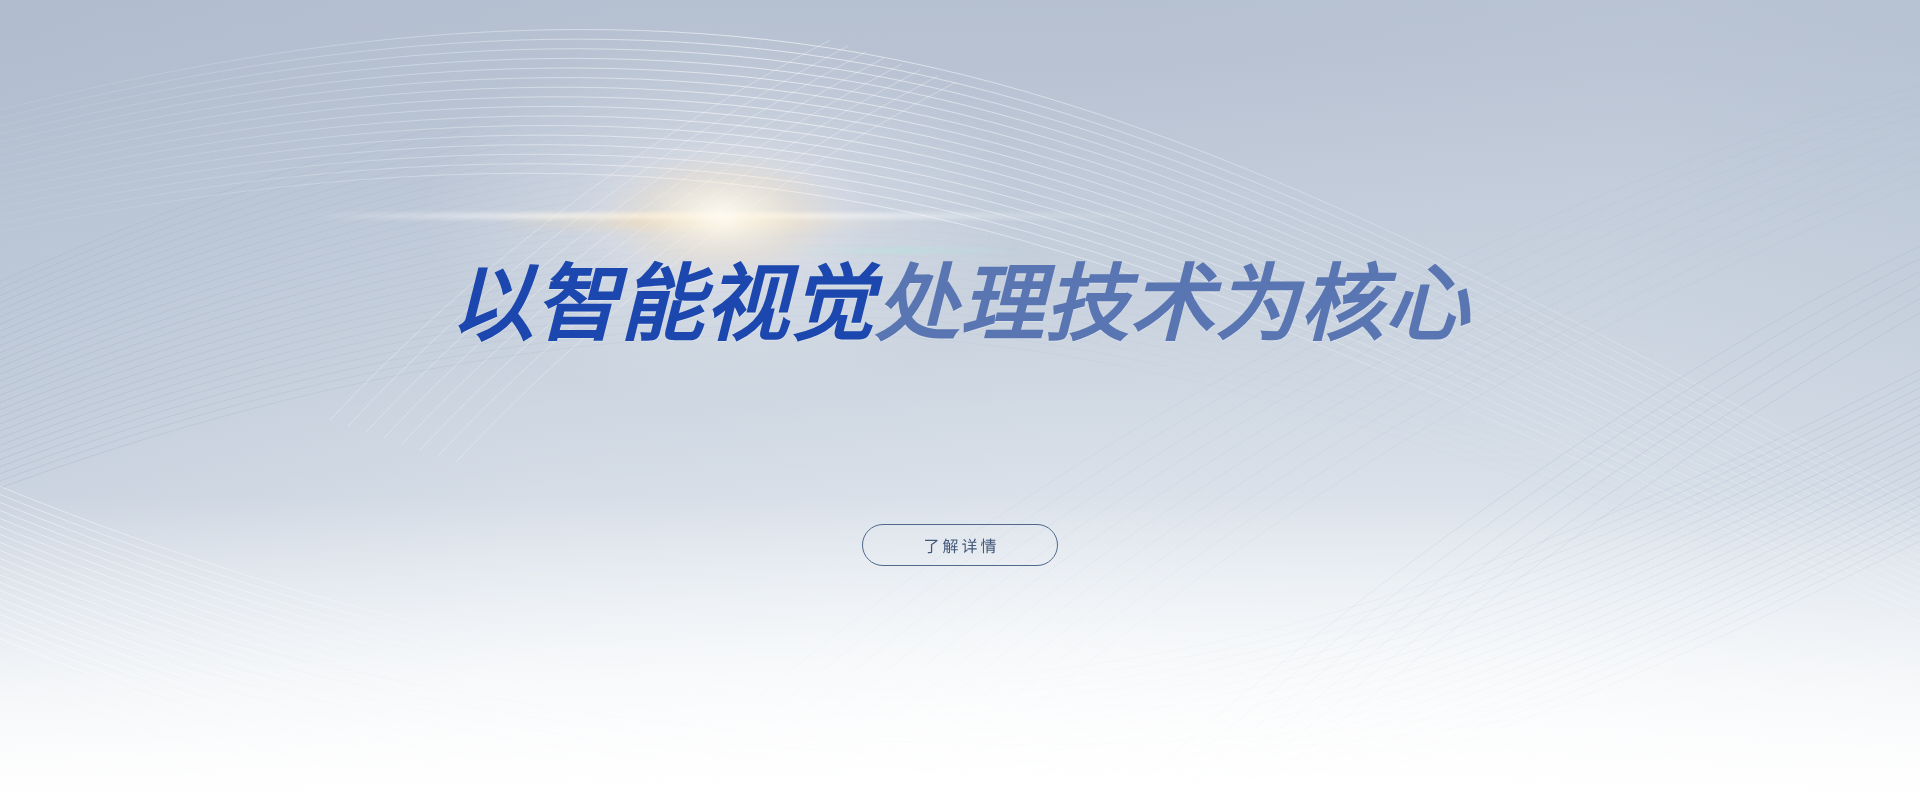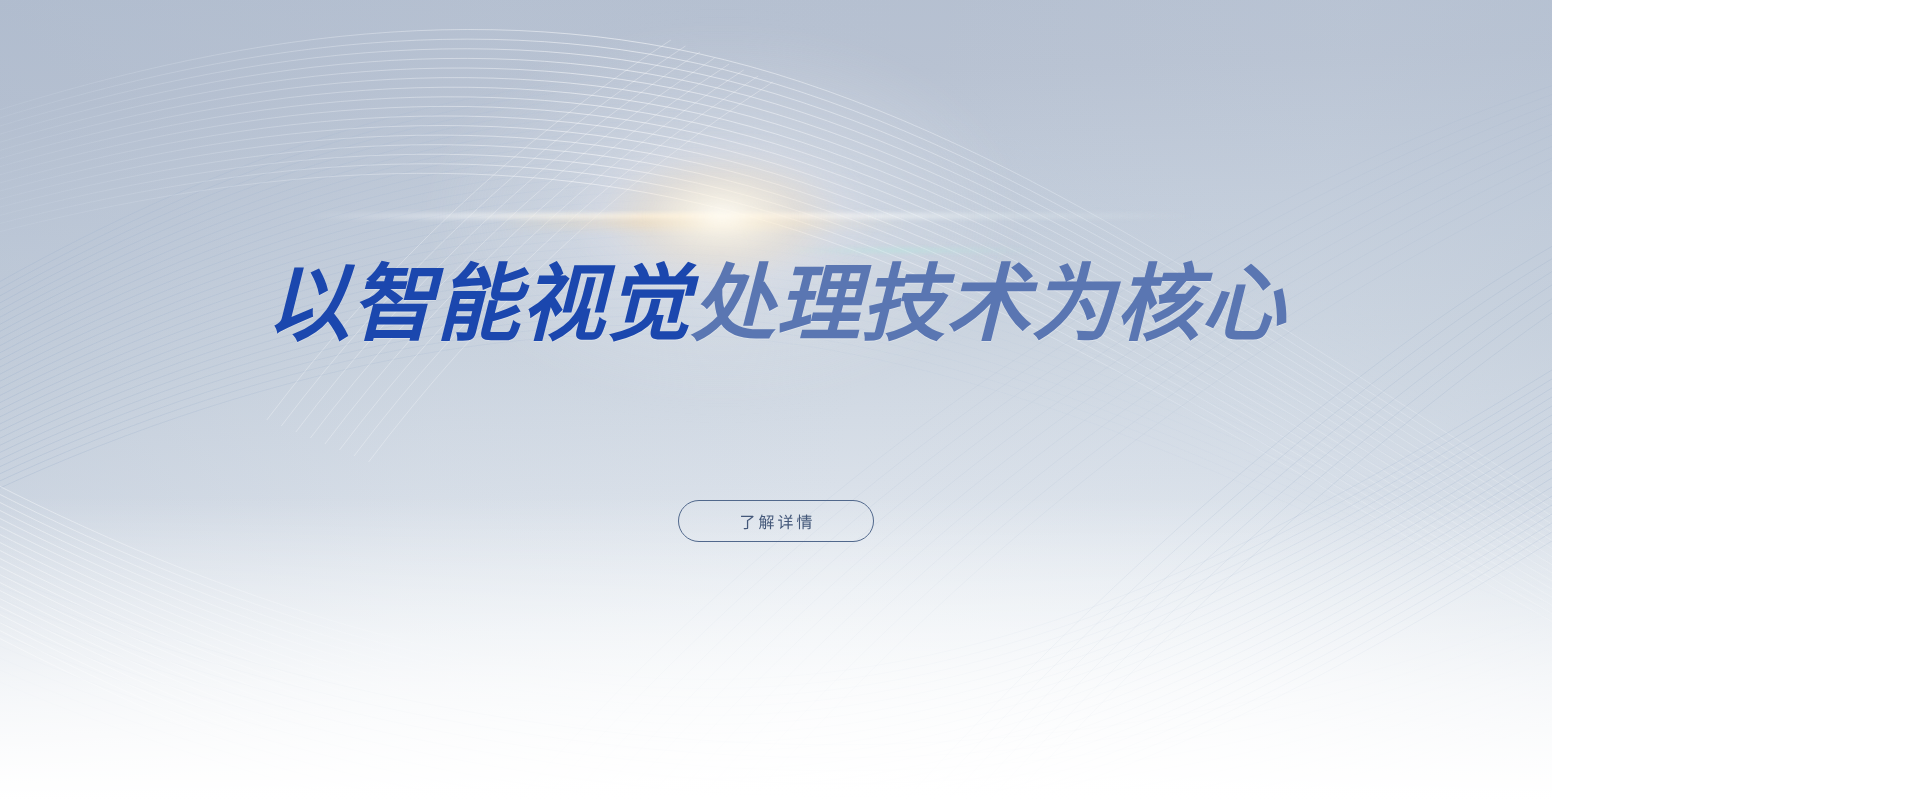--- a/index.html
+++ b/index.html
@@ -7,21 +7,21 @@
     margin: 0;
     padding: 0;
     background: #ffffff;
   }
   body {
     font-family: "Liberation Sans", "DejaVu Sans", sans-serif;
   }
 
   .banner {
     position: relative;
-    width: 1552px;
+    width: 1920px;
     height: 800px;
     overflow: hidden;
     
     background:
       linear-gradient(178deg,
         #b4bfd0 0%,
         #b8c2d2 12%,
         #c2ccda 28%,
         #ccd5e0 44%,
         #d9e0e9 60%,
@@ -170,21 +170,21 @@
     font-size: 24px;
     line-height: 1.4;
     letter-spacing: 1.5px;
     color: #5c7290;
     font-weight: 400;
     font-family: "DejaVu Sans", "Liberation Sans", sans-serif;
   }
 
   .cta-button {
     position: absolute;
-    top: 500px;
+    top: 524px;
     left: 50%;
     transform: translateX(-50%);
     width: 196px;
     height: 42px;
     box-sizing: border-box;
     display: flex;
     align-items: center;
     justify-content: center;
     border: 1px solid #51688c;
     border-radius: 21px;

